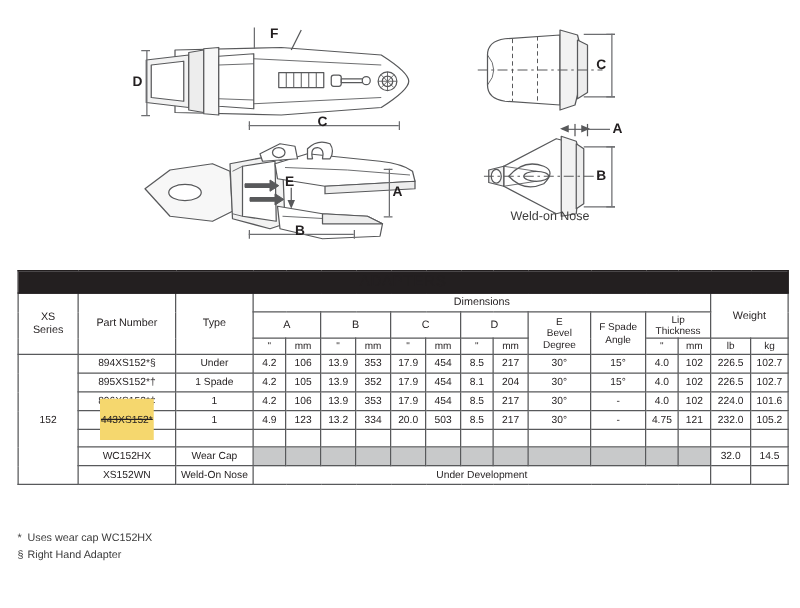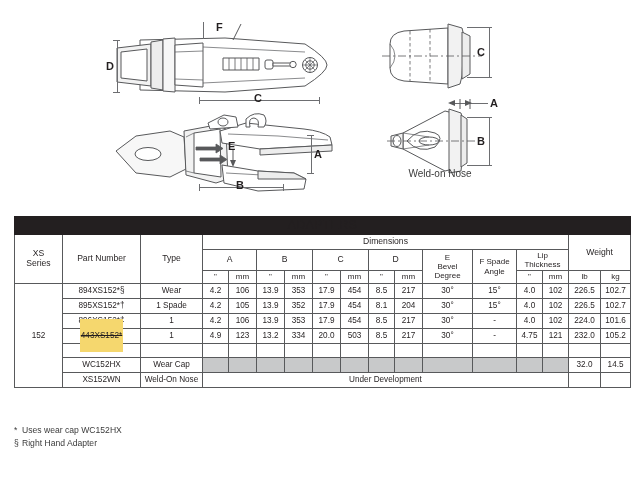--- a/index.html
+++ b/index.html
@@ -308,21 +308,21 @@
     <td class="unit">mm</td>
     <td class="unit">"</td>
     <td class="unit">mm</td>
     <td class="unit">lb</td>
     <td class="unit">kg</td>
   </tr>
 
   <tr class="rowh">
     <td rowspan="7">152</td>
     <td class="nowrap"><span>894XS152*§</span></td>
-    <td>Wear</td>
+    <td>Under</td>
     <td>4.2</td>
     <td>106</td>
     <td>13.9</td>
     <td>353</td>
     <td>17.9</td>
     <td>454</td>
     <td>8.5</td>
     <td>217</td>
     <td>30°</td>
     <td>15°</td>

